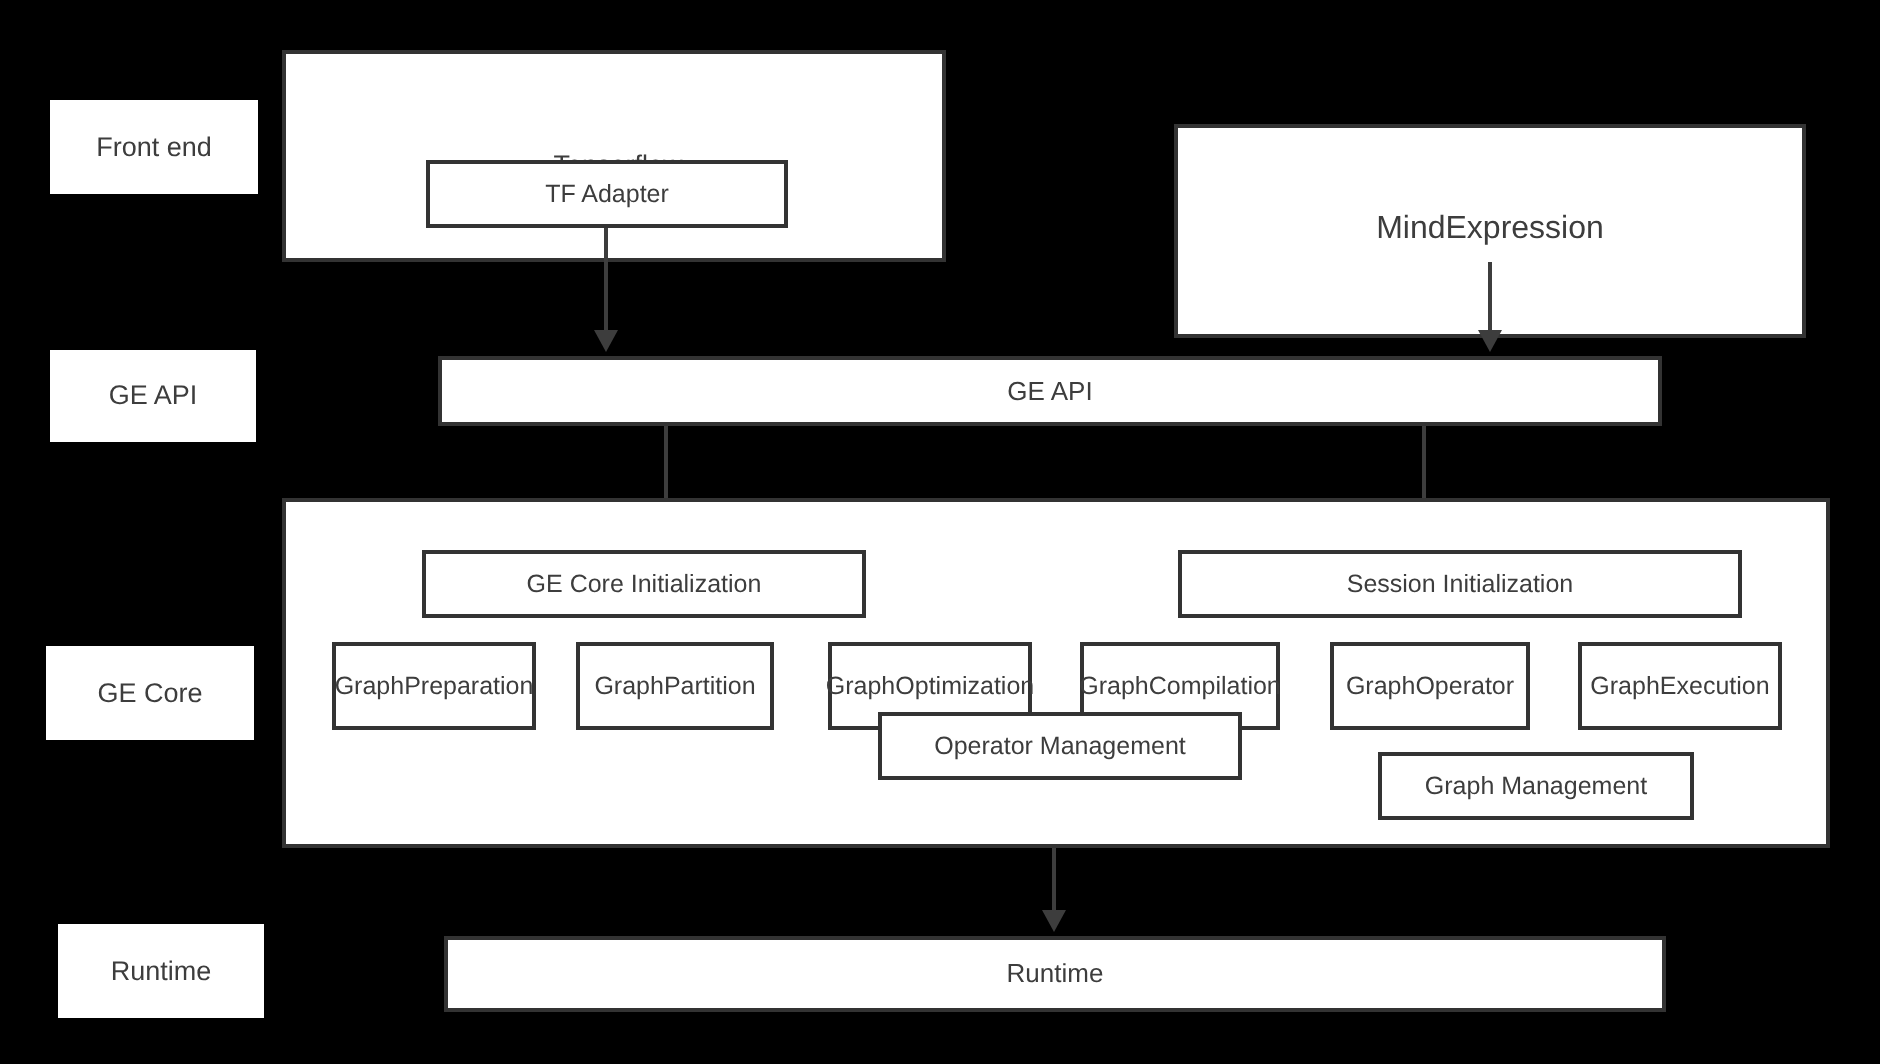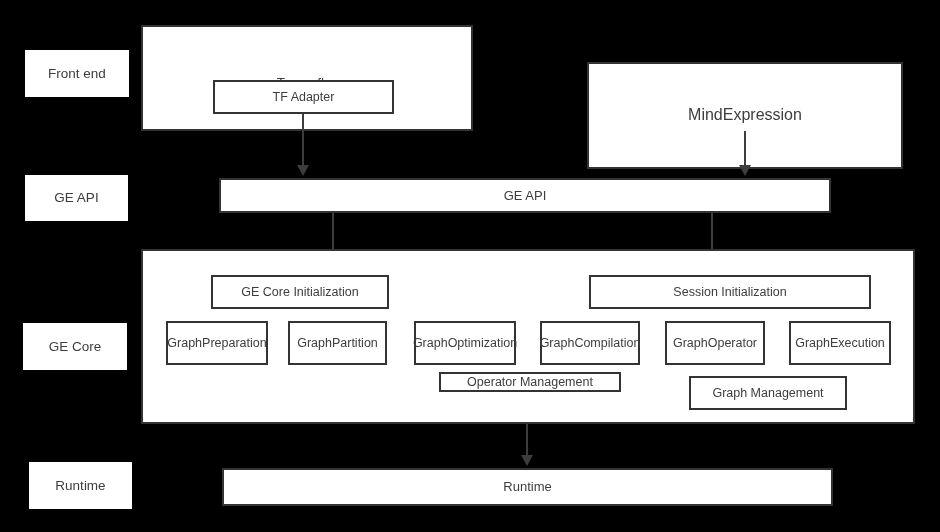--- a/index.html
+++ b/index.html
@@ -101,21 +101,21 @@
   <div class="box bordered bar-label" style="left:219px; top:178px; width:612px; height:35px;">GE API</div>
 
   <div class="arrow-line" style="left:332px; top:213px; height:51px;"></div>
   <div class="arrow-head" style="left:327px; top:262px;"></div>
 
   <div class="arrow-line" style="left:711px; top:213px; height:51px;"></div>
   <div class="arrow-head" style="left:706px; top:262px;"></div>
 
   <div class="box bordered" style="left:141px; top:249px; width:774px; height:175px; display:block;"></div>
 
-  <div class="box bordered init" style="left:211px; top:275px; width:178px; height:34px;text-align:right;">GE Core Initialization</div>
+  <div class="box bordered init" style="left:211px; top:275px; width:222px; height:34px;text-align:right;">GE Core Initialization</div>
   <div class="box bordered init" style="left:589px; top:275px; width:282px; height:34px;">Session Initialization</div>
 
   <div class="box bordered unit-two-line" style="left:166px; top:321px; width:102px; height:44px;">
     <span>Graph</span>
     <span>Preparation</span>
   </div>
   <div class="box bordered unit-two-line" style="left:288px; top:321px; width:99px; height:44px;">
     <span>Graph</span>
     <span>Partition</span>
   </div>
@@ -129,21 +129,21 @@
   </div>
   <div class="box bordered unit-two-line" style="left:665px; top:321px; width:100px; height:44px;">
     <span>Graph</span>
     <span>Operator</span>
   </div>
   <div class="box bordered unit-two-line" style="left:789px; top:321px; width:102px; height:44px;">
     <span>Graph</span>
     <span>Execution</span>
   </div>
 
-  <div class="box bordered mgmt" style="left:439px; top:372px; width:182px; height:20px;">Operator Management</div>
+  <div class="box bordered mgmt" style="left:439px; top:356px; width:182px; height:34px;">Operator Management</div>
   <div class="box bordered mgmt" style="left:689px; top:376px; width:158px; height:34px;">Graph Management</div>
 
   <div class="arrow-line" style="left:526px; top:424px; height:33px;"></div>
   <div class="arrow-head" style="left:521px; top:455px;"></div>
 
   <div class="box bordered bar-label" style="left:222px; top:468px; width:611px; height:38px;">Runtime</div>
 
 </div>
 
 </body></html>

